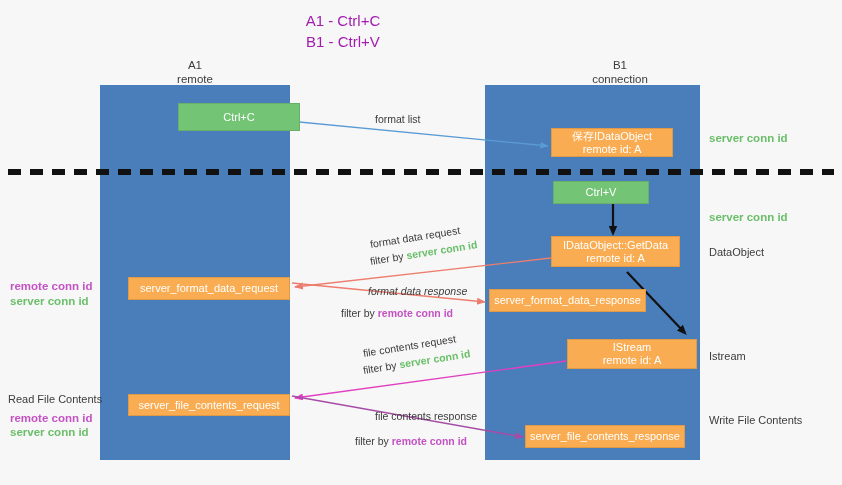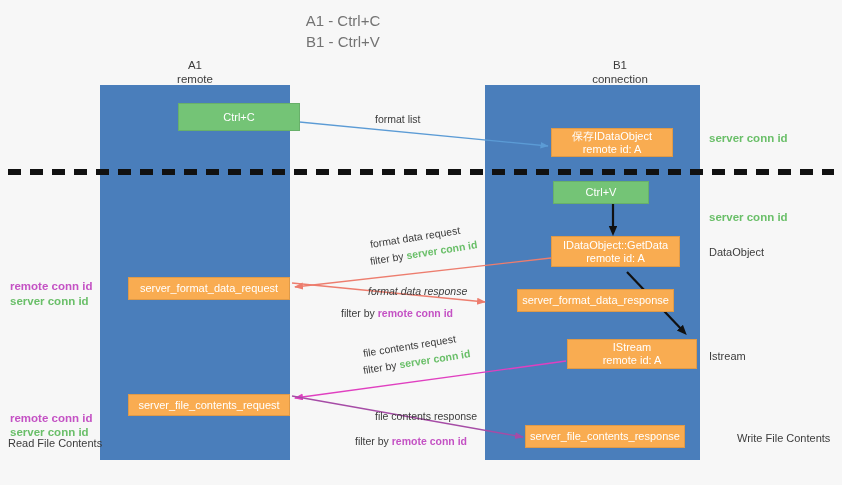--- a/index.html
+++ b/index.html
@@ -8,21 +8,21 @@
     background:#f7f7f7;
     font-family:"Liberation Sans","DejaVu Sans",sans-serif;
     color:#3c3c3c;
   }
   #stage{position:absolute;inset:0;}
   .abs{position:absolute;}
 
   
   .title{
     left:0;top:10px;width:686px;text-align:center;
-    font-size:15px;line-height:21px;color:#737373;
+    font-size:15px;line-height:21px;color:#a21caf;
   }
 
   
   .lane-head{
     text-align:center;font-size:11.5px;line-height:14px;color:#3c3c3c;
   }
 
   
   .lane{
     background:#4a7ebb;
@@ -134,46 +134,46 @@
 
   <div class="abs box orange" style="left:567px;top:339px;width:130px;height:30px;">
     <span>IStream</span>
     <span class="l2">remote id: A</span>
   </div>
 
   <div class="abs box orange" style="left:128px;top:277px;width:162px;height:23px;">
     <span>server_format_data_request</span>
   </div>
 
-  <div class="abs box orange" style="left:517px;top:289px;width:157px;height:23px;">
+  <div class="abs box orange" style="left:489px;top:289px;width:157px;height:23px;">
     <span>server_format_data_response</span>
   </div>
 
   <div class="abs box orange" style="left:128px;top:394px;width:162px;height:22px;">
     <span>server_file_contents_request</span>
   </div>
 
   <div class="abs box orange" style="left:525px;top:425px;width:160px;height:23px;">
     <span>server_file_contents_response</span>
   </div>
 
   <div class="abs green-txt" style="left:709px;top:131px;">server conn id</div>
 
   <div class="abs green-txt" style="left:709px;top:210px;">server conn id</div>
 
   <div class="abs side-label" style="left:709px;top:245px;">DataObject</div>
 
   <div class="abs side-label" style="left:709px;top:349px;">Istream</div>
 
-  <div class="abs side-label" style="left:709px;top:431px;margin-left:28px;">Write File Contents</div>
+  <div class="abs side-label" style="left:709px;top:413px;">Write File Contents</div>
 
   <div class="abs purple-txt" style="left:10px;top:279px;">remote conn id</div>
   <div class="abs green-txt" style="left:10px;top:294px;">server conn id</div>
 
-  <div class="abs side-label" style="left:8px;top:392px;margin-top:44px;">Read File Contents</div>
+  <div class="abs side-label" style="left:8px;top:392px;">Read File Contents</div>
   <div class="abs purple-txt" style="left:10px;top:411px;">remote conn id</div>
   <div class="abs green-txt" style="left:10px;top:425px;">server conn id</div>
 
   <div class="abs cap" style="left:375px;top:112px;">format list</div>
 
   <div class="abs cap rot-up" style="left:370px;top:237px;">format data request</div>
   <div class="abs cap rot-up" style="left:370px;top:254px;">
     <span>filter by </span><span class="g">server conn id</span>
   </div>
 

